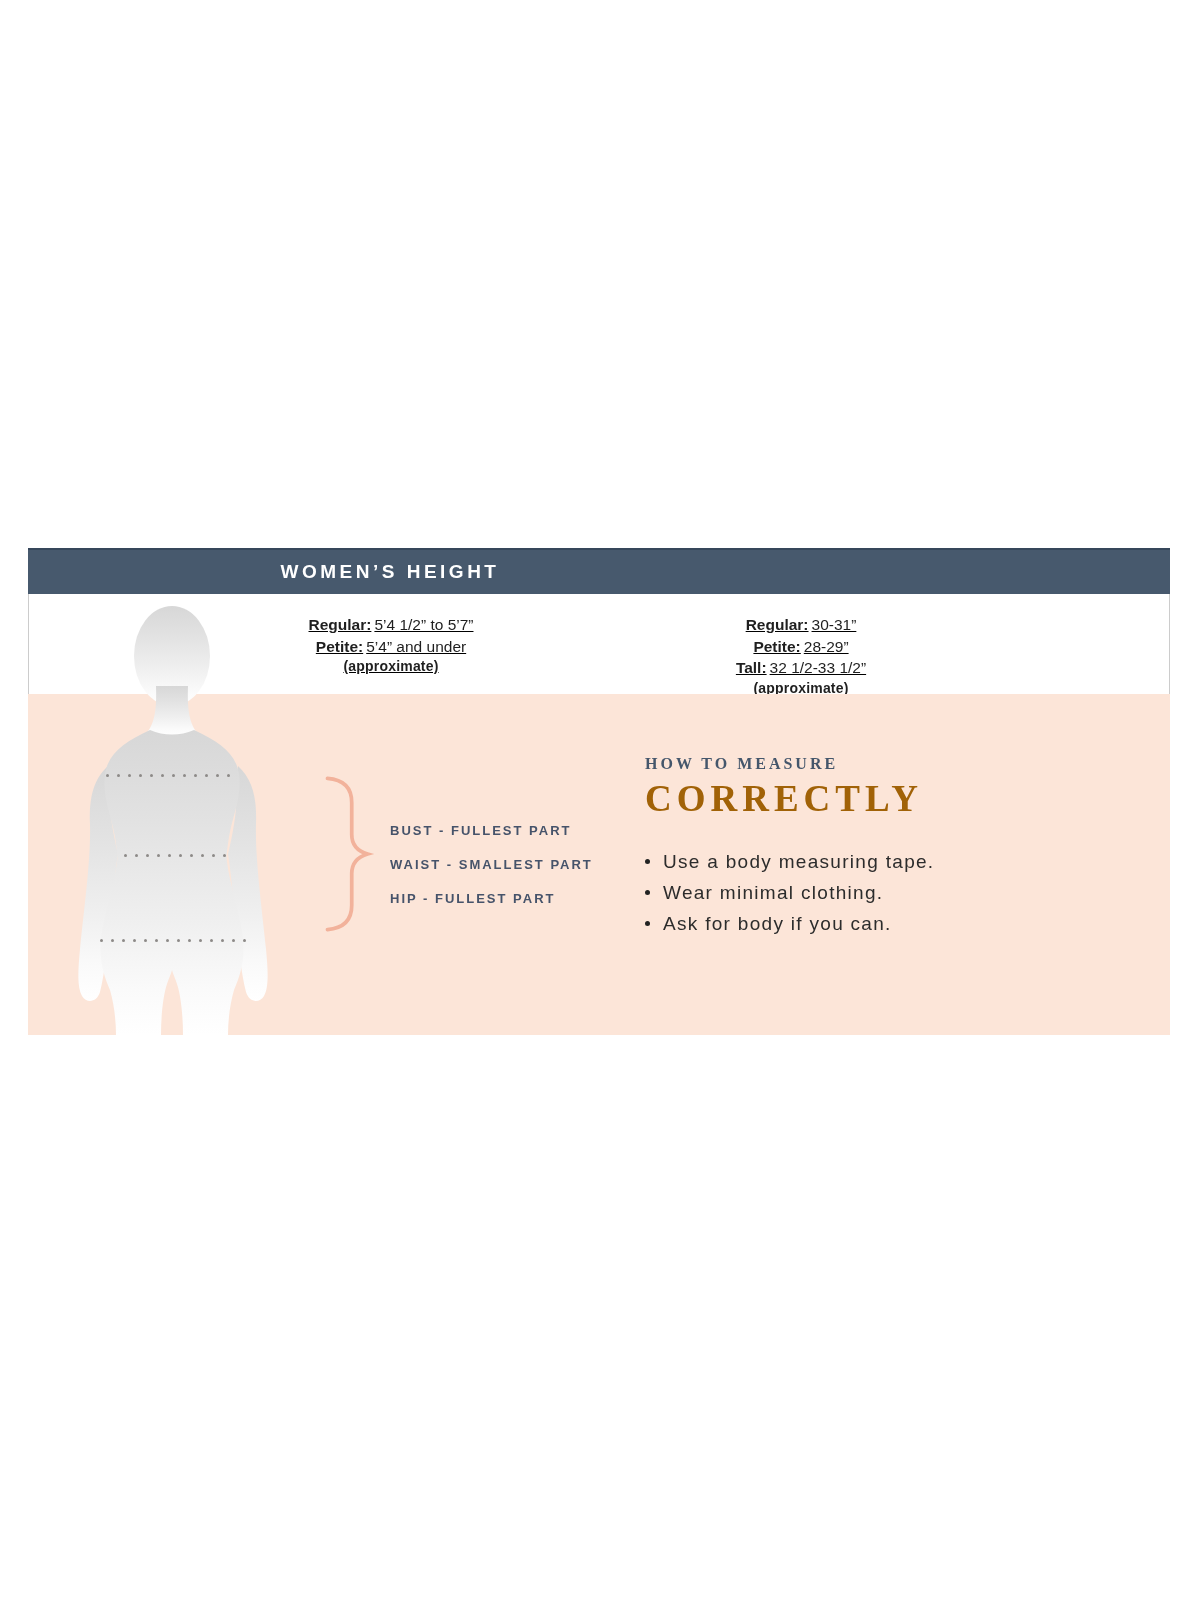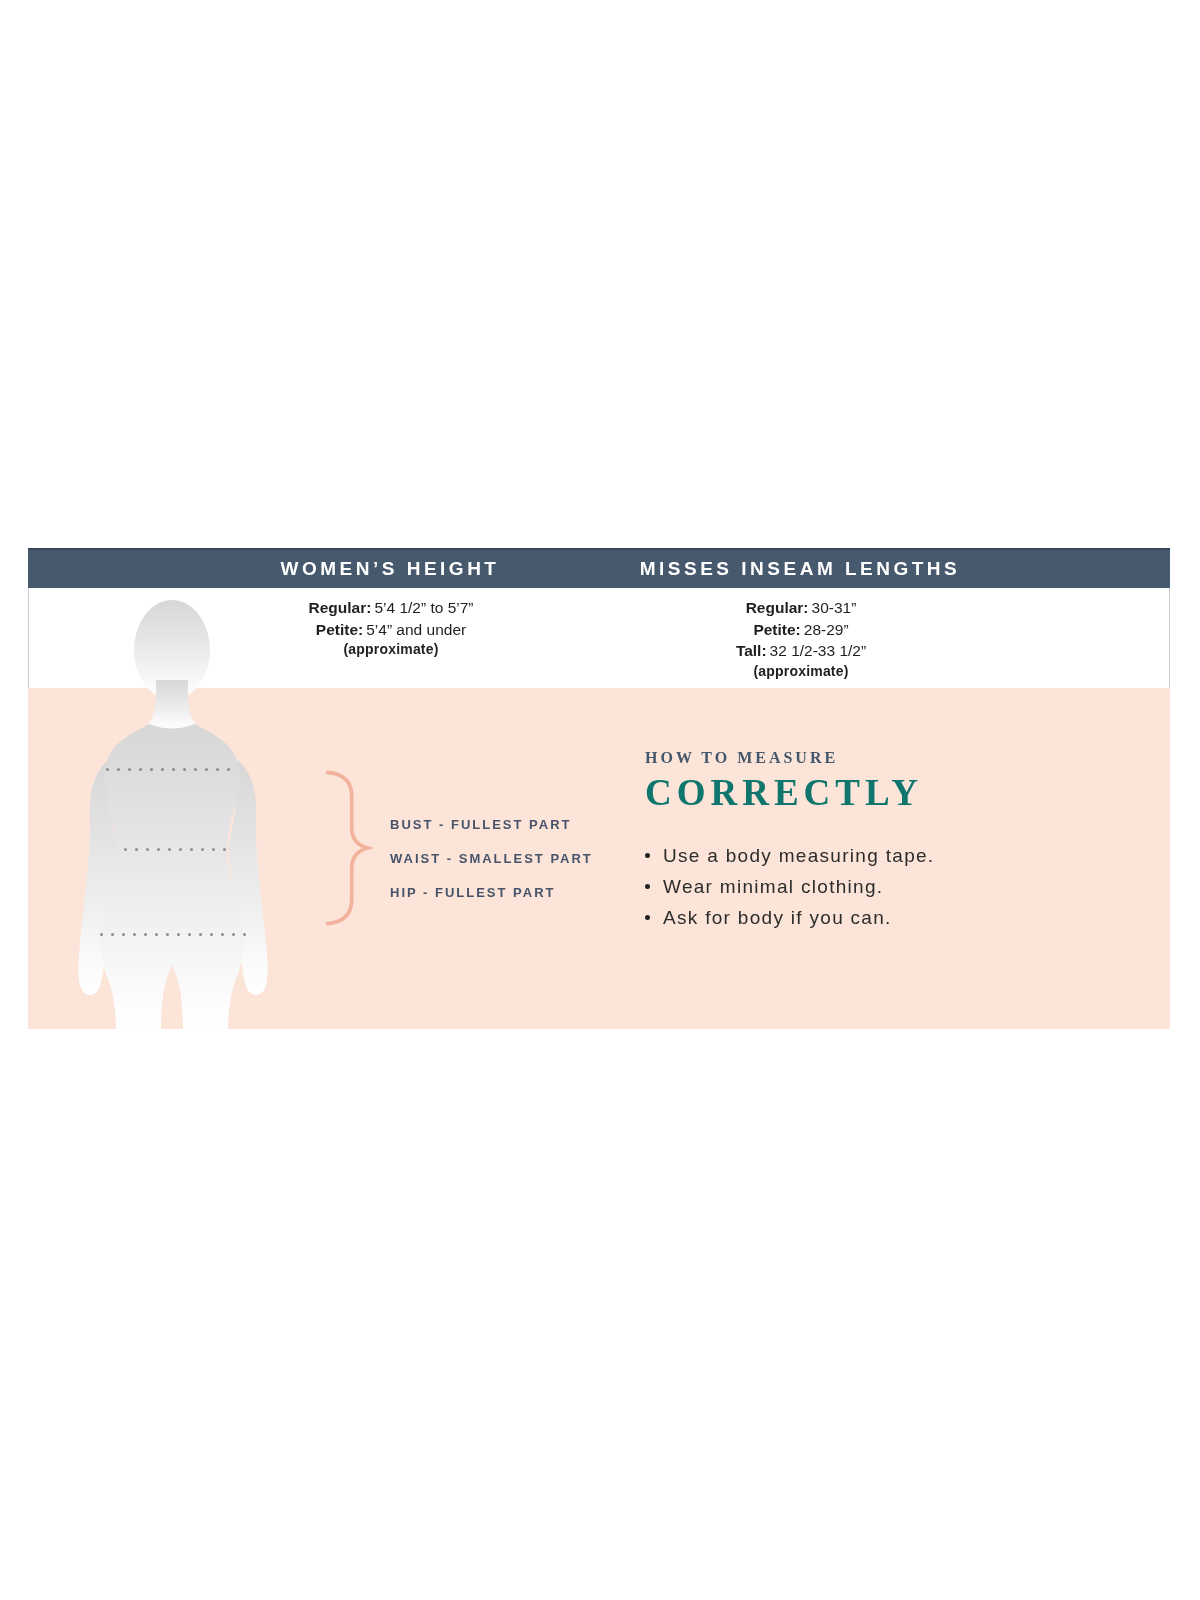--- a/index.html
+++ b/index.html
@@ -2,31 +2,31 @@
 <html><head>
 <meta charset="utf-8">
 <style>
   * { margin:0; padding:0; box-sizing:border-box; }
   html,body { width:1200px; height:1600px; background:#ffffff; font-family:"Liberation Sans", sans-serif; }
   .page { position:relative; width:1200px; height:1600px; background:#ffffff; overflow:hidden; }
 
   .panel { position:absolute; left:28px; top:548px; width:1142px; }
 
   
-  .bar { position:relative; height:40px; background:#47596d; border-top:2px solid #36475b; }
+  .bar { position:relative; height:46px; background:#47596d; border-top:2px solid #36475b; }
   .col-a { position:absolute; left:162px; width:400px; top:0; height:100%;
            display:flex; align-items:center; justify-content:center; text-align:center; }
   .col-b { position:absolute; left:562px; width:420px; top:0; height:100%;
            display:flex; align-items:center; justify-content:center; text-align:center; }
   .bar-title { color:#ffffff; font-size:19px; font-weight:700; letter-spacing:3.5px; white-space:nowrap; }
 
   
   .info { position:relative; height:100px; background:#ffffff;
           border-left:1px solid #cccccc; border-right:1px solid #cccccc; }
-  .info .col-a, .info .col-b { display:block; padding-top:9px; height:auto; }
+  .info .col-a, .info .col-b { display:block; padding-top:20px; height:auto;text-decoration:underline; }
   .spec-line { font-size:15.5px; line-height:21.5px; color:#1f1f1f; white-space:nowrap; }
   .spec-label { font-weight:700; margin-right:3px; }
   .spec-note { font-size:14px; font-weight:700; color:#1f1f1f; margin-top:1px; letter-spacing:0.2px; }
 
   
   .pink { position:relative; height:341px; background:#fce5d8; overflow:visible; }
 
   .figure { position:absolute; left:30px; top:-90px; width:232px; height:431px; }
 
   .dots { position:absolute; display:flex; gap:8px; align-items:center; }
@@ -38,38 +38,35 @@
   .brace { position:absolute; left:292px; top:74px; width:56px; height:172px; }
 
   .measure-labels { position:absolute; left:362px; top:120px; }
   .measure-label { font-size:13px; font-weight:700; letter-spacing:2px; color:#46536a;
                    line-height:34px; white-space:nowrap; }
 
   .howto { position:absolute; left:617px; top:56px; }
   .howto-line1 { font-family:"Liberation Serif", serif; font-weight:700; font-size:16px;
                  letter-spacing:3px; color:#44566b; line-height:28px; }
   .howto-line2 { font-family:"Liberation Serif", serif; font-weight:700; font-size:37px;
-                 letter-spacing:5px; color:#0f766e; line-height:40px; margin-top:1px; }
+                 letter-spacing:5px; color:#a16207; line-height:40px; margin-top:1px; }
   .tips { list-style:none; margin-top:27px; }
   .tips li { display:flex; align-items:center; gap:13px; line-height:31px;
              font-size:19px; letter-spacing:1.3px; color:#2c2c2c; white-space:nowrap; }
   .tips li::before { content:""; width:5px; height:5px; border-radius:50%; background:#222222; flex:0 0 auto; }
 </style>
 </head>
 <body>
 
 <div class="page">
   <div class="panel">
 
     <div class="bar">
       <div class="col-a">
         <span class="bar-title">WOMEN’S HEIGHT</span>
-      </div>
-      <div class="col-b">
-        <span class="bar-title">MISSES INSEAM LENGTHS</span>
       </div>
     </div>
 
     <div class="info">
       <div class="col-a">
         <div class="spec-line">
           <span class="spec-label">Regular:</span><span>5’4 1/2” to 5’7”</span>
         </div>
         <div class="spec-line">
           <span class="spec-label">Petite:</span><span>5’4” and under</span>

